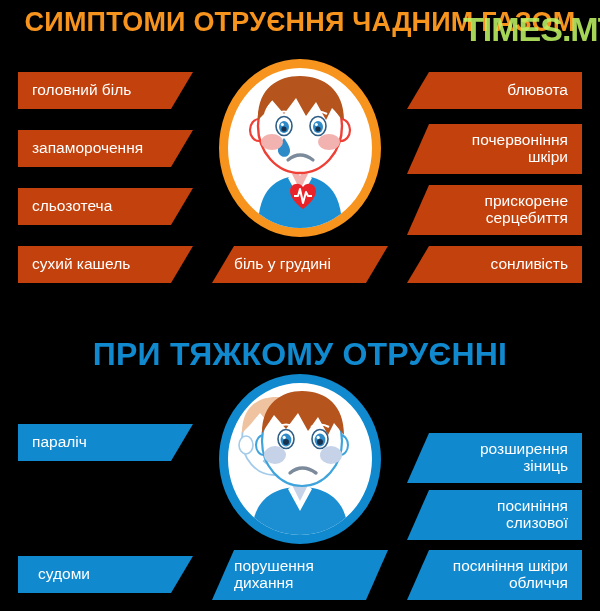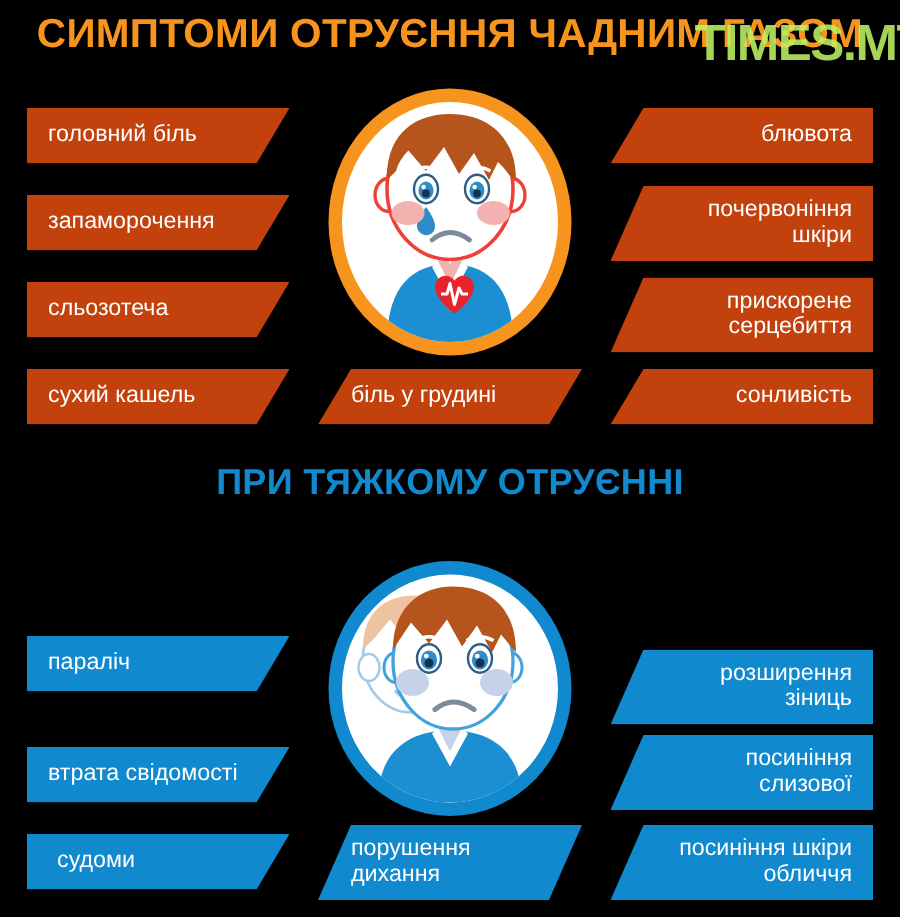--- a/index.html
+++ b/index.html
@@ -9,21 +9,21 @@
     background:#000;
   }
   .stage{position:absolute;inset:0;}
 
   
   .title{
     position:absolute;left:0;right:0;text-align:center;
     font-weight:bold;letter-spacing:.2px;white-space:nowrap;
   }
   #title-1{top:7px;font-size:27px;color:#F7941E;}
-  #title-2{top:308px;font-size:24px;color:#1089CE;}
+  #title-2{top:336px;font-size:32px;color:#1089CE;}
 
   
   .watermark{
     position:absolute;top:10px;left:463px;
     font-size:34px;font-weight:bold;letter-spacing:-1px;
     color:#bef264;opacity:.88;
     font-family:"Liberation Sans",sans-serif;
     pointer-events:none;
   }
 
@@ -207,23 +207,20 @@
         <ellipse cx="103" cy="72" rx="11" ry="9" fill="#C6D2E8"></ellipse>
 
         <path d="M62 90 Q74 80 88 90" stroke="#7C8B9B" stroke-width="3.4" fill="none" stroke-linecap="round"></path>
       </svg>
     </div>
   </div>
 
   <div class="bar left blue" id="bar-paralysis">
     <span>параліч</span>
   </div>
-  <div class="bar left blue" id="bar-uncons">
-    <span>втрата свідомості</span>
-  </div>
   <div class="bar left blue" id="bar-cramps">
     <span>судоми</span>
   </div>
 
   <div class="bar center blue" id="bar-breathing">
     <span>порушення дихання</span>
   </div>
 
   <div class="bar right blue" id="bar-pupils">
     <span>розширення зіниць</span>

